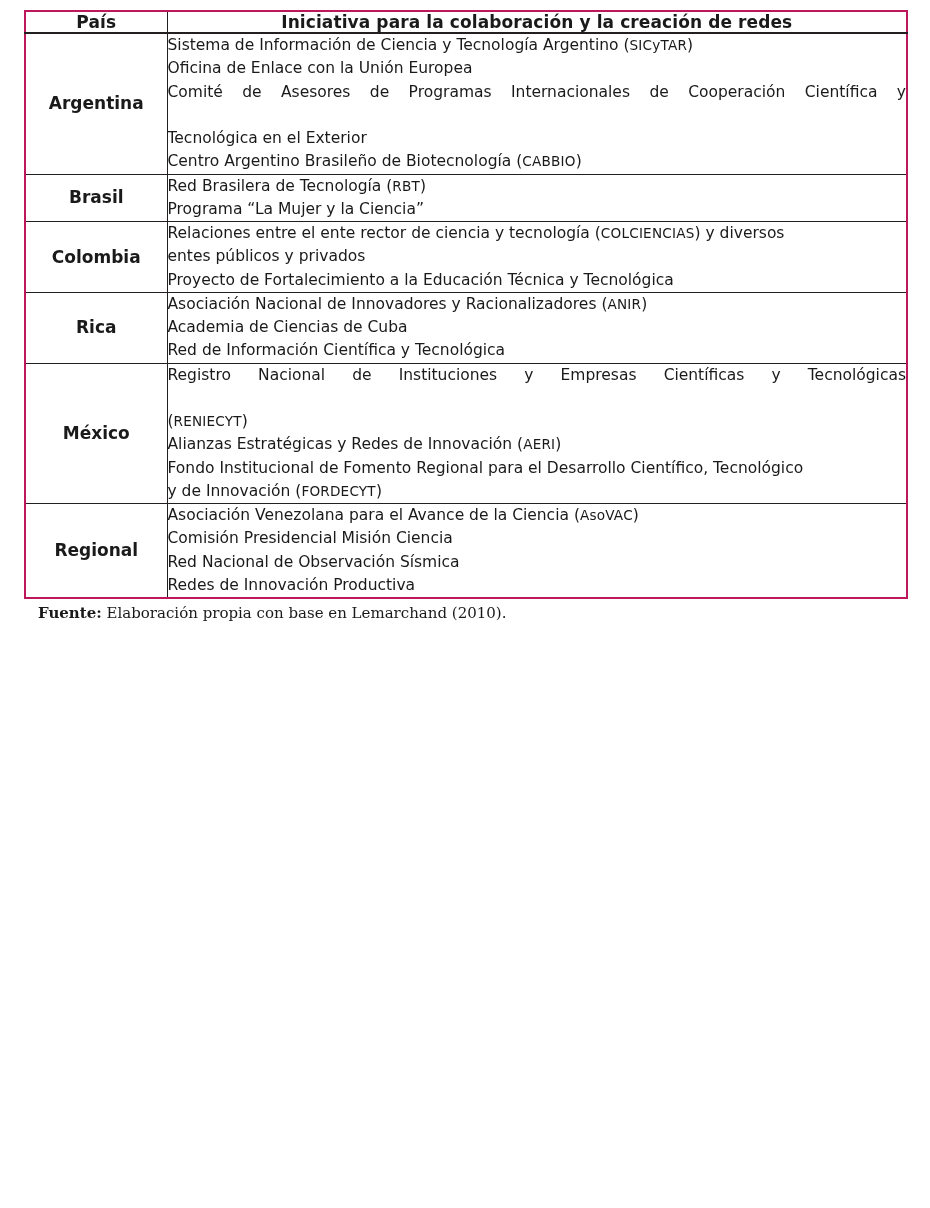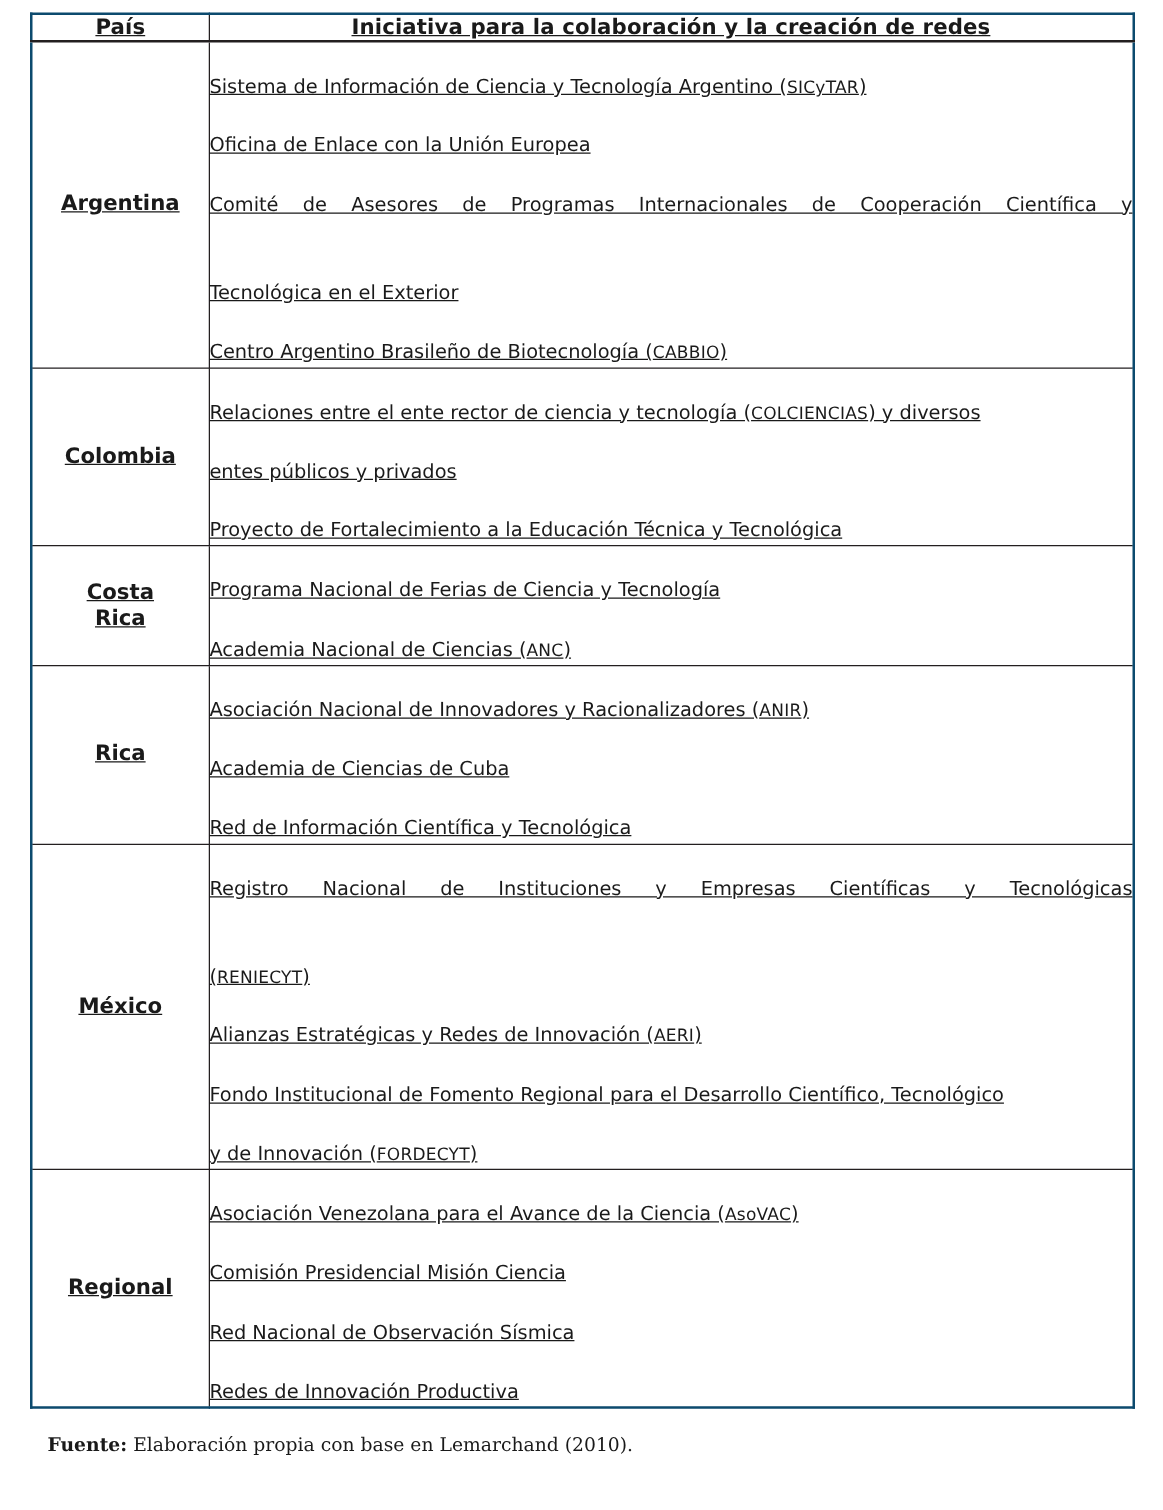--- a/index.html
+++ b/index.html
@@ -17,22 +17,21 @@
     box-sizing: border-box;
     width: 930px;
     height: 1208px;
     padding: 10px 24px 0 24px;
     position: relative;
   }
   table.data-table {
     border-collapse: collapse;
     width: 882px;
     table-layout: fixed;
-    border: 2px solid #0c4a6e;
-    text-decoration: underline;
+    border: 2px solid #be185d;
   }
   table.data-table col.col-country { width: 142px; }
   table.data-table col.col-initiative { width: 740px; }
 
   table.data-table th,
   table.data-table td {
     border: 1px solid #231f20;
     vertical-align: middle;
     padding: 0;
   }
@@ -57,36 +56,35 @@
   }
   .cell-initiative {
     font-size: 15.5px;
     text-align: justify;
     text-justify: inter-word;
     padding: 12px 16px 12px 14px;
     line-height: 1.5;
   }
   .cell-initiative .line {
     display: block;
-    margin-top: 24px;
   }
   .cell-initiative .line.just {
     text-align: justify;
   }
   .cell-initiative .line.just::after {
     content: "";
     display: inline-block;
     width: 100%;
   }
   .acr {
     font-size: 13.6px;
     letter-spacing: 0.2px;
   }
   .source {
-    margin-top: 20px;
+    margin-top: 5px;
     font-family: "DejaVu Serif", serif;
     font-size: 15px;
     color: #1a1a1a;
     padding-left: 14px;
   }
   .source .lead {
     font-weight: bold;
   }
 </style>
 </head>
@@ -111,38 +109,38 @@
         <td class="cell-country">Argentina</td>
         <td class="cell-initiative">
           <span class="line">Sistema de Información de Ciencia y Tecnología Argentino (<span class="acr">SICyTAR</span>)</span>
           <span class="line">Oficina de Enlace con la Unión Europea</span>
           <span class="line just">Comité de Asesores de Programas Internacionales de Cooperación Científica y</span>
           <span class="line">Tecnológica en el Exterior</span>
           <span class="line">Centro Argentino Brasileño de Biotecnología (<span class="acr">CABBIO</span>)</span>
         </td>
       </tr>
 
+      <tr>
+        <td class="cell-country">Brasil</td>
+        <td class="cell-initiative">
+          <span class="line">Red Brasilera de Tecnología (<span class="acr">RBT</span>)</span>
+          <span class="line">Programa “La Mujer y la Ciencia”</span>
+        </td>
+      </tr>
 
 
       <tr>
         <td class="cell-country">Colombia</td>
         <td class="cell-initiative">
           <span class="line">Relaciones entre el ente rector de ciencia y tecnología (<span class="acr">COLCIENCIAS</span>) y diversos</span>
           <span class="line">entes públicos y privados</span>
           <span class="line">Proyecto de Fortalecimiento a la Educación Técnica y Tecnológica</span>
         </td>
       </tr>
 
-      <tr>
-        <td class="cell-country">Costa<br>Rica</td>
-        <td class="cell-initiative">
-          <span class="line">Programa Nacional de Ferias de Ciencia y Tecnología</span>
-          <span class="line">Academia Nacional de Ciencias (<span class="acr">ANC</span>)</span>
-        </td>
-      </tr>
 
       <tr>
         <td class="cell-country">Rica</td>
         <td class="cell-initiative">
           <span class="line">Asociación Nacional de Innovadores y Racionalizadores (<span class="acr">ANIR</span>)</span>
           <span class="line">Academia de Ciencias de Cuba</span>
           <span class="line">Red de Información Científica y Tecnológica</span>
         </td>
       </tr>
 

